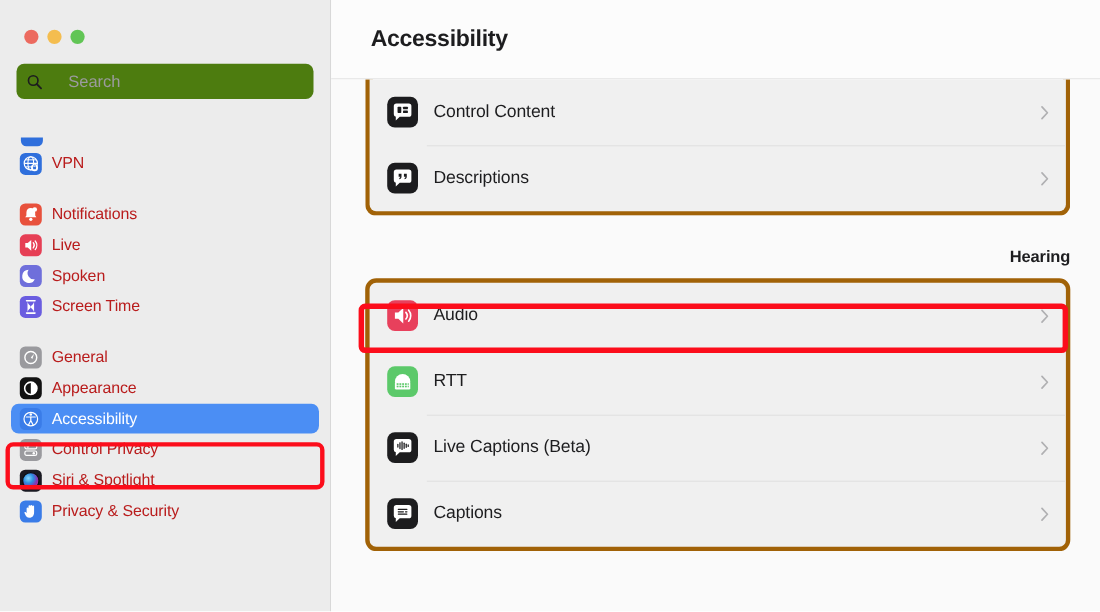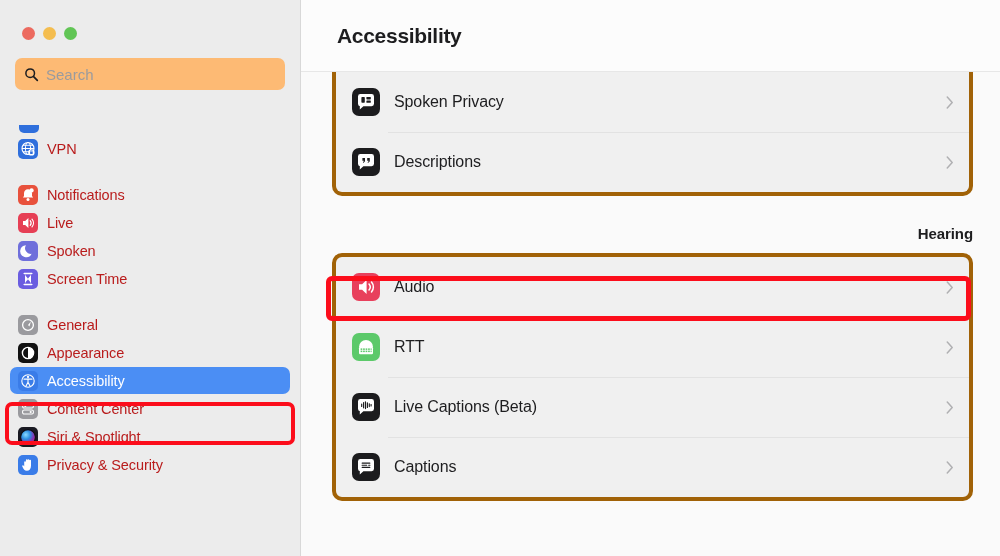--- a/index.html
+++ b/index.html
@@ -46,24 +46,24 @@
   .light.yellow { background: #f4bd4f; }
   .light.green  { background: #61c555; }
 
   .search-wrap {
     padding: 18px 15px 0 15px;
   }
   .search-box {
     display: flex;
     align-items: center;
     height: 32px;
-    background: #fdba74;
+    background: #4d7c0f;
     border-radius: 7px;
     padding: 0 9px;
-    gap: 7px;
+    gap: 23px;
   }
   .search-icon {
     width: 15px;
     height: 15px;
     flex: 0 0 15px;
     display: block;
   }
   .search-input {
     border: none;
     outline: none;
@@ -393,21 +393,21 @@
 
         <div class="nav-item">
           <span class="nav-icon" style="background:#9a9a9e;">
             <svg viewBox="0 0 20 20" width="20" height="20">
               <rect x="4.6" y="5" width="10.8" height="4" rx="1.5" fill="none" stroke="#ffffff" stroke-width="1.1"></rect>
               <circle cx="7.3" cy="7" r="1.1" fill="#ffffff"></circle>
               <rect x="4.6" y="11" width="10.8" height="4" rx="1.5" fill="none" stroke="#ffffff" stroke-width="1.1"></rect>
               <circle cx="12.7" cy="13" r="1.1" fill="#ffffff"></circle>
             </svg>
           </span>
-          <span class="nav-label">Content Center</span>
+          <span class="nav-label">Control Privacy</span>
         </div>
 
         <div class="nav-item">
           <span class="nav-icon" style="background:#1a1a22;">
             <svg viewBox="0 0 20 20" width="20" height="20">
               <defs>
                 <radialGradient id="siriG" cx="35%" cy="35%" r="80%">
                   <stop offset="0%" stop-color="#8ad9ff"></stop>
                   <stop offset="38%" stop-color="#2b8fe0"></stop>
                   <stop offset="70%" stop-color="#8b2fb0"></stop>
@@ -447,21 +447,21 @@
 
         <div class="row">
           <span class="row-icon" style="background:#1c1c1e;">
             <svg viewBox="0 0 28 28" width="28" height="28">
               <path d="M6 8.4 a2.4 2.4 0 0 1 2.4 -2.4 h11.2 a2.4 2.4 0 0 1 2.4 2.4 v7.4 a2.4 2.4 0 0 1 -2.4 2.4 h-8.2 l-3.6 3.4 v-3.4 h0.2 a2.4 2.4 0 0 1 -2 -2.4 z" fill="#ffffff"></path>
               <rect x="9.4" y="9" width="3.4" height="5.8" rx="0.7" fill="#1c1c1e"></rect>
               <rect x="14.4" y="9" width="4.4" height="2.4" rx="0.6" fill="#1c1c1e"></rect>
               <rect x="14.4" y="12.4" width="4.4" height="2.4" rx="0.6" fill="#1c1c1e"></rect>
             </svg>
           </span>
-          <span class="row-label">Spoken Privacy</span>
+          <span class="row-label">Control Content</span>
           <span class="chevron">
             <svg viewBox="0 0 10 16" width="9" height="15">
               <polyline points="2.5,2 8,8 2.5,14" fill="none" stroke="#9b9b9e" stroke-width="1.7" stroke-linecap="round" stroke-linejoin="round"></polyline>
             </svg>
           </span>
         </div>
 
         <div class="row">
           <span class="row-icon" style="background:#1c1c1e;">
             <svg viewBox="0 0 28 28" width="28" height="28">

